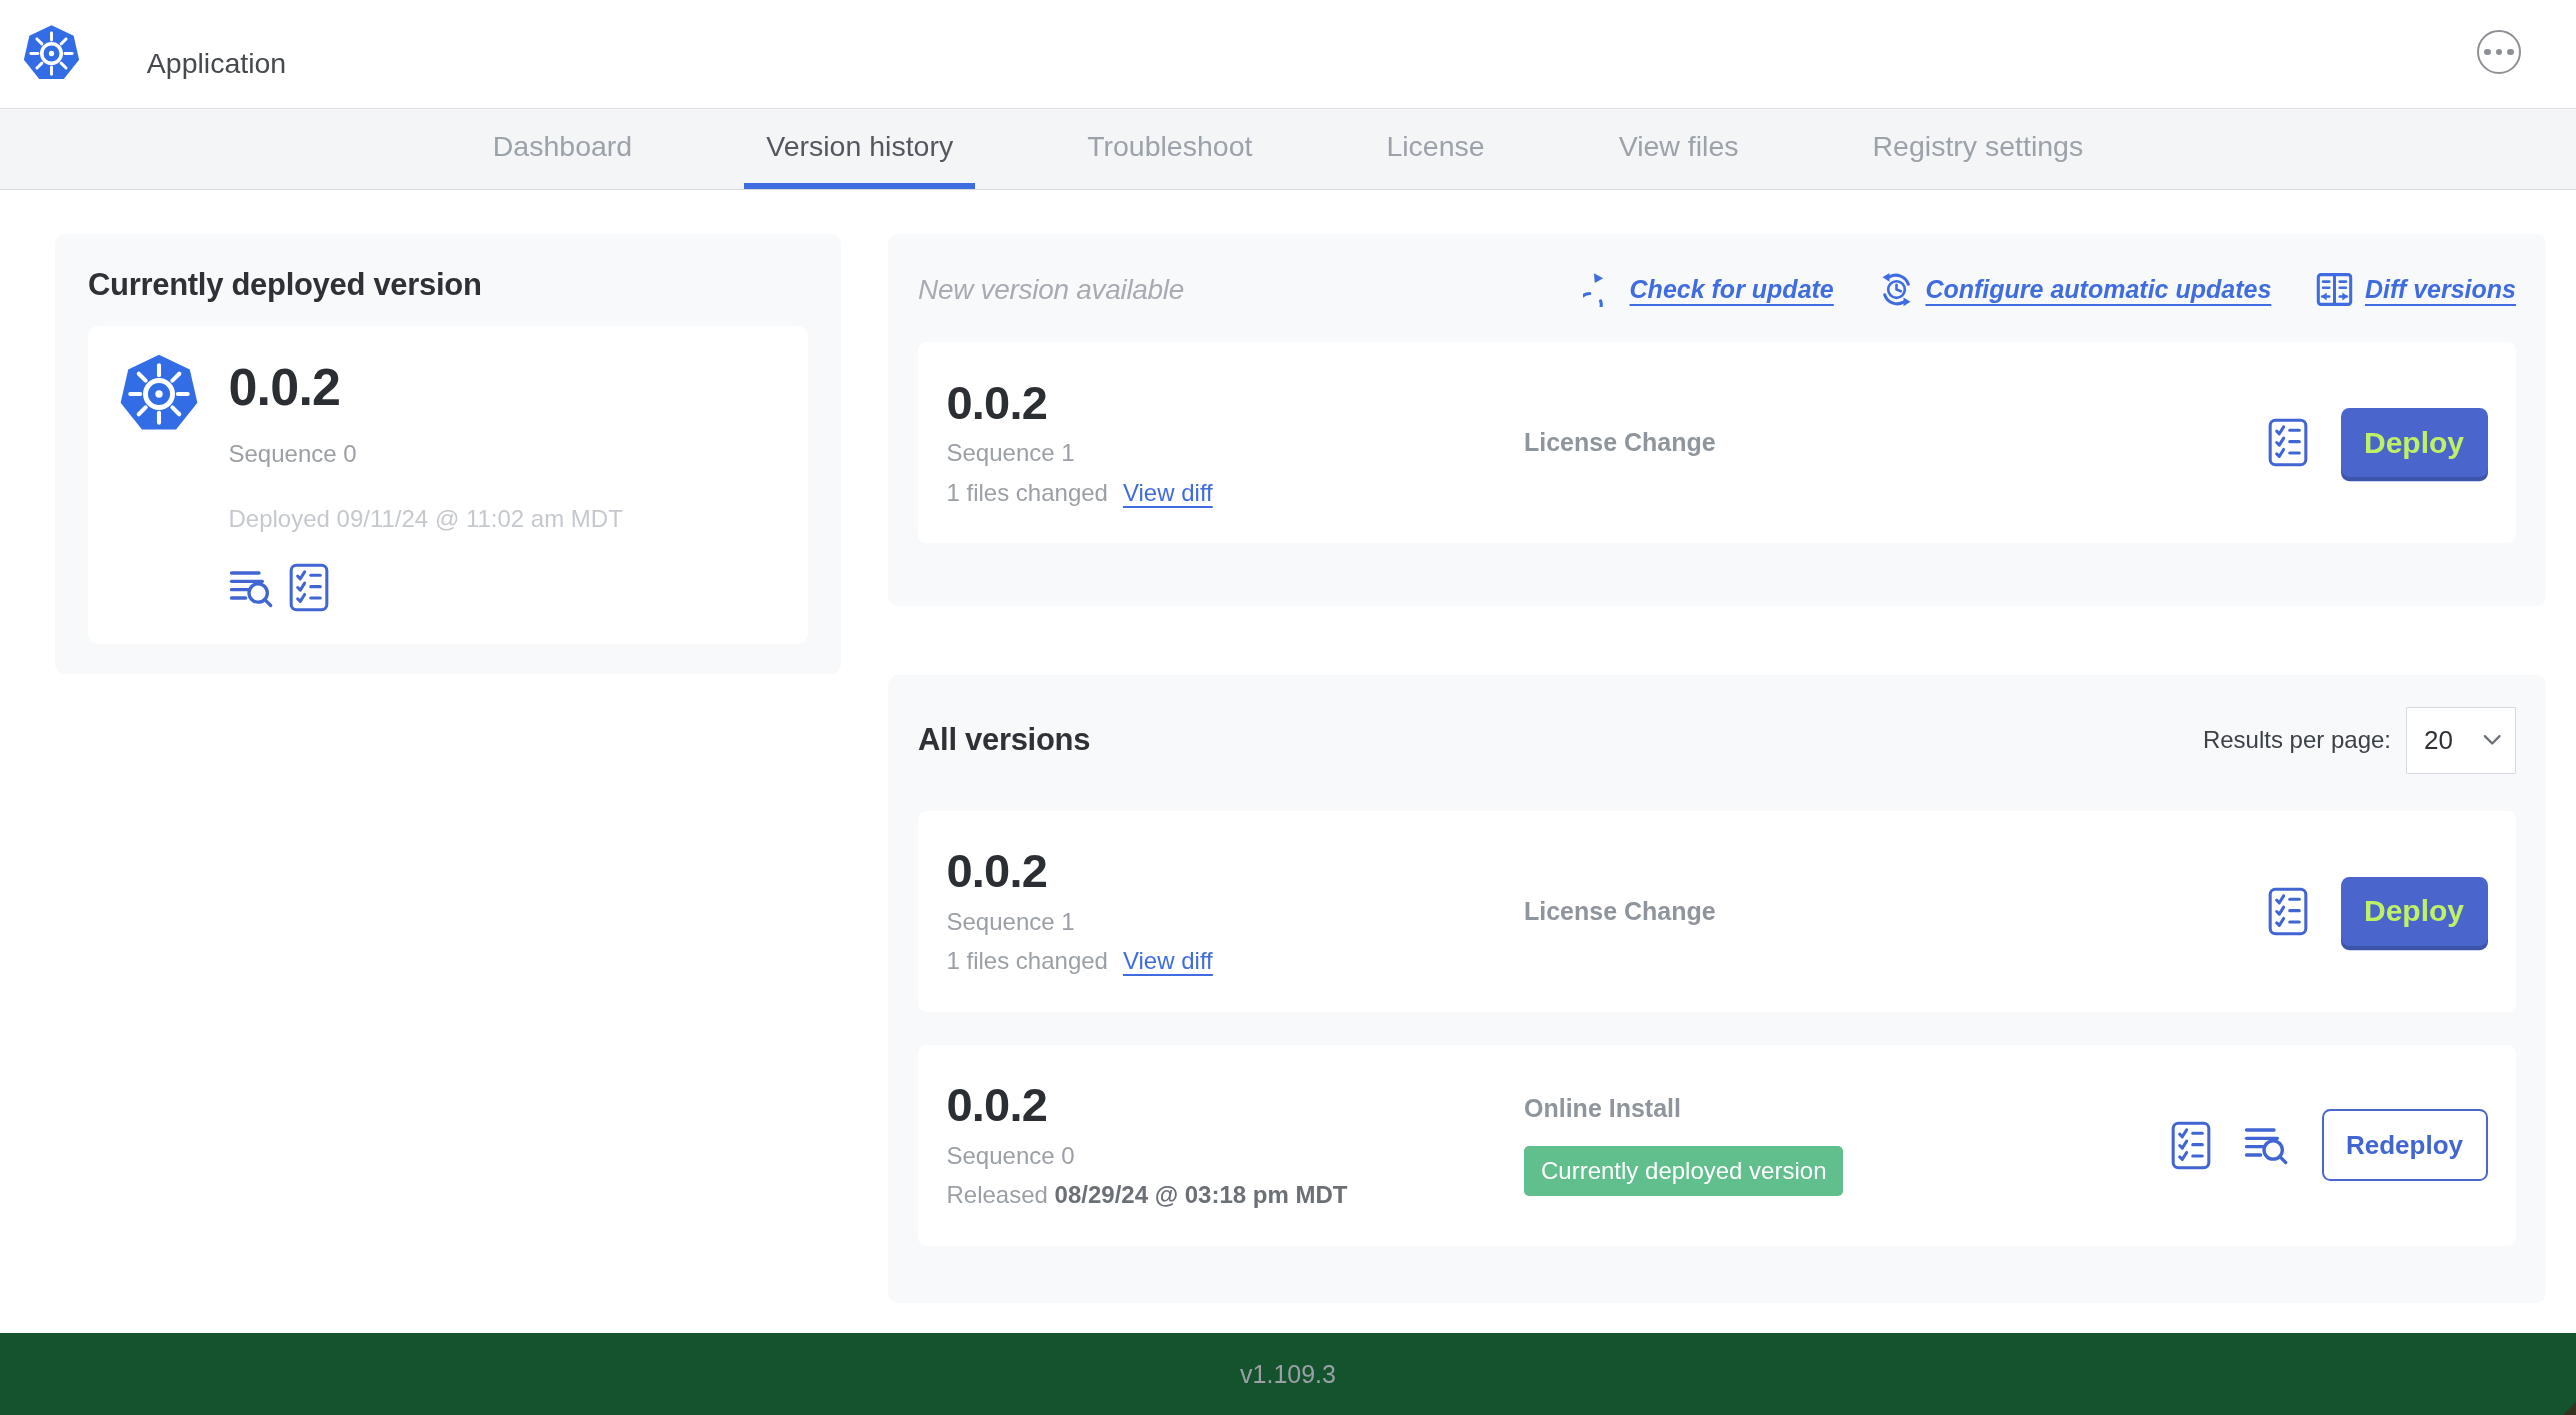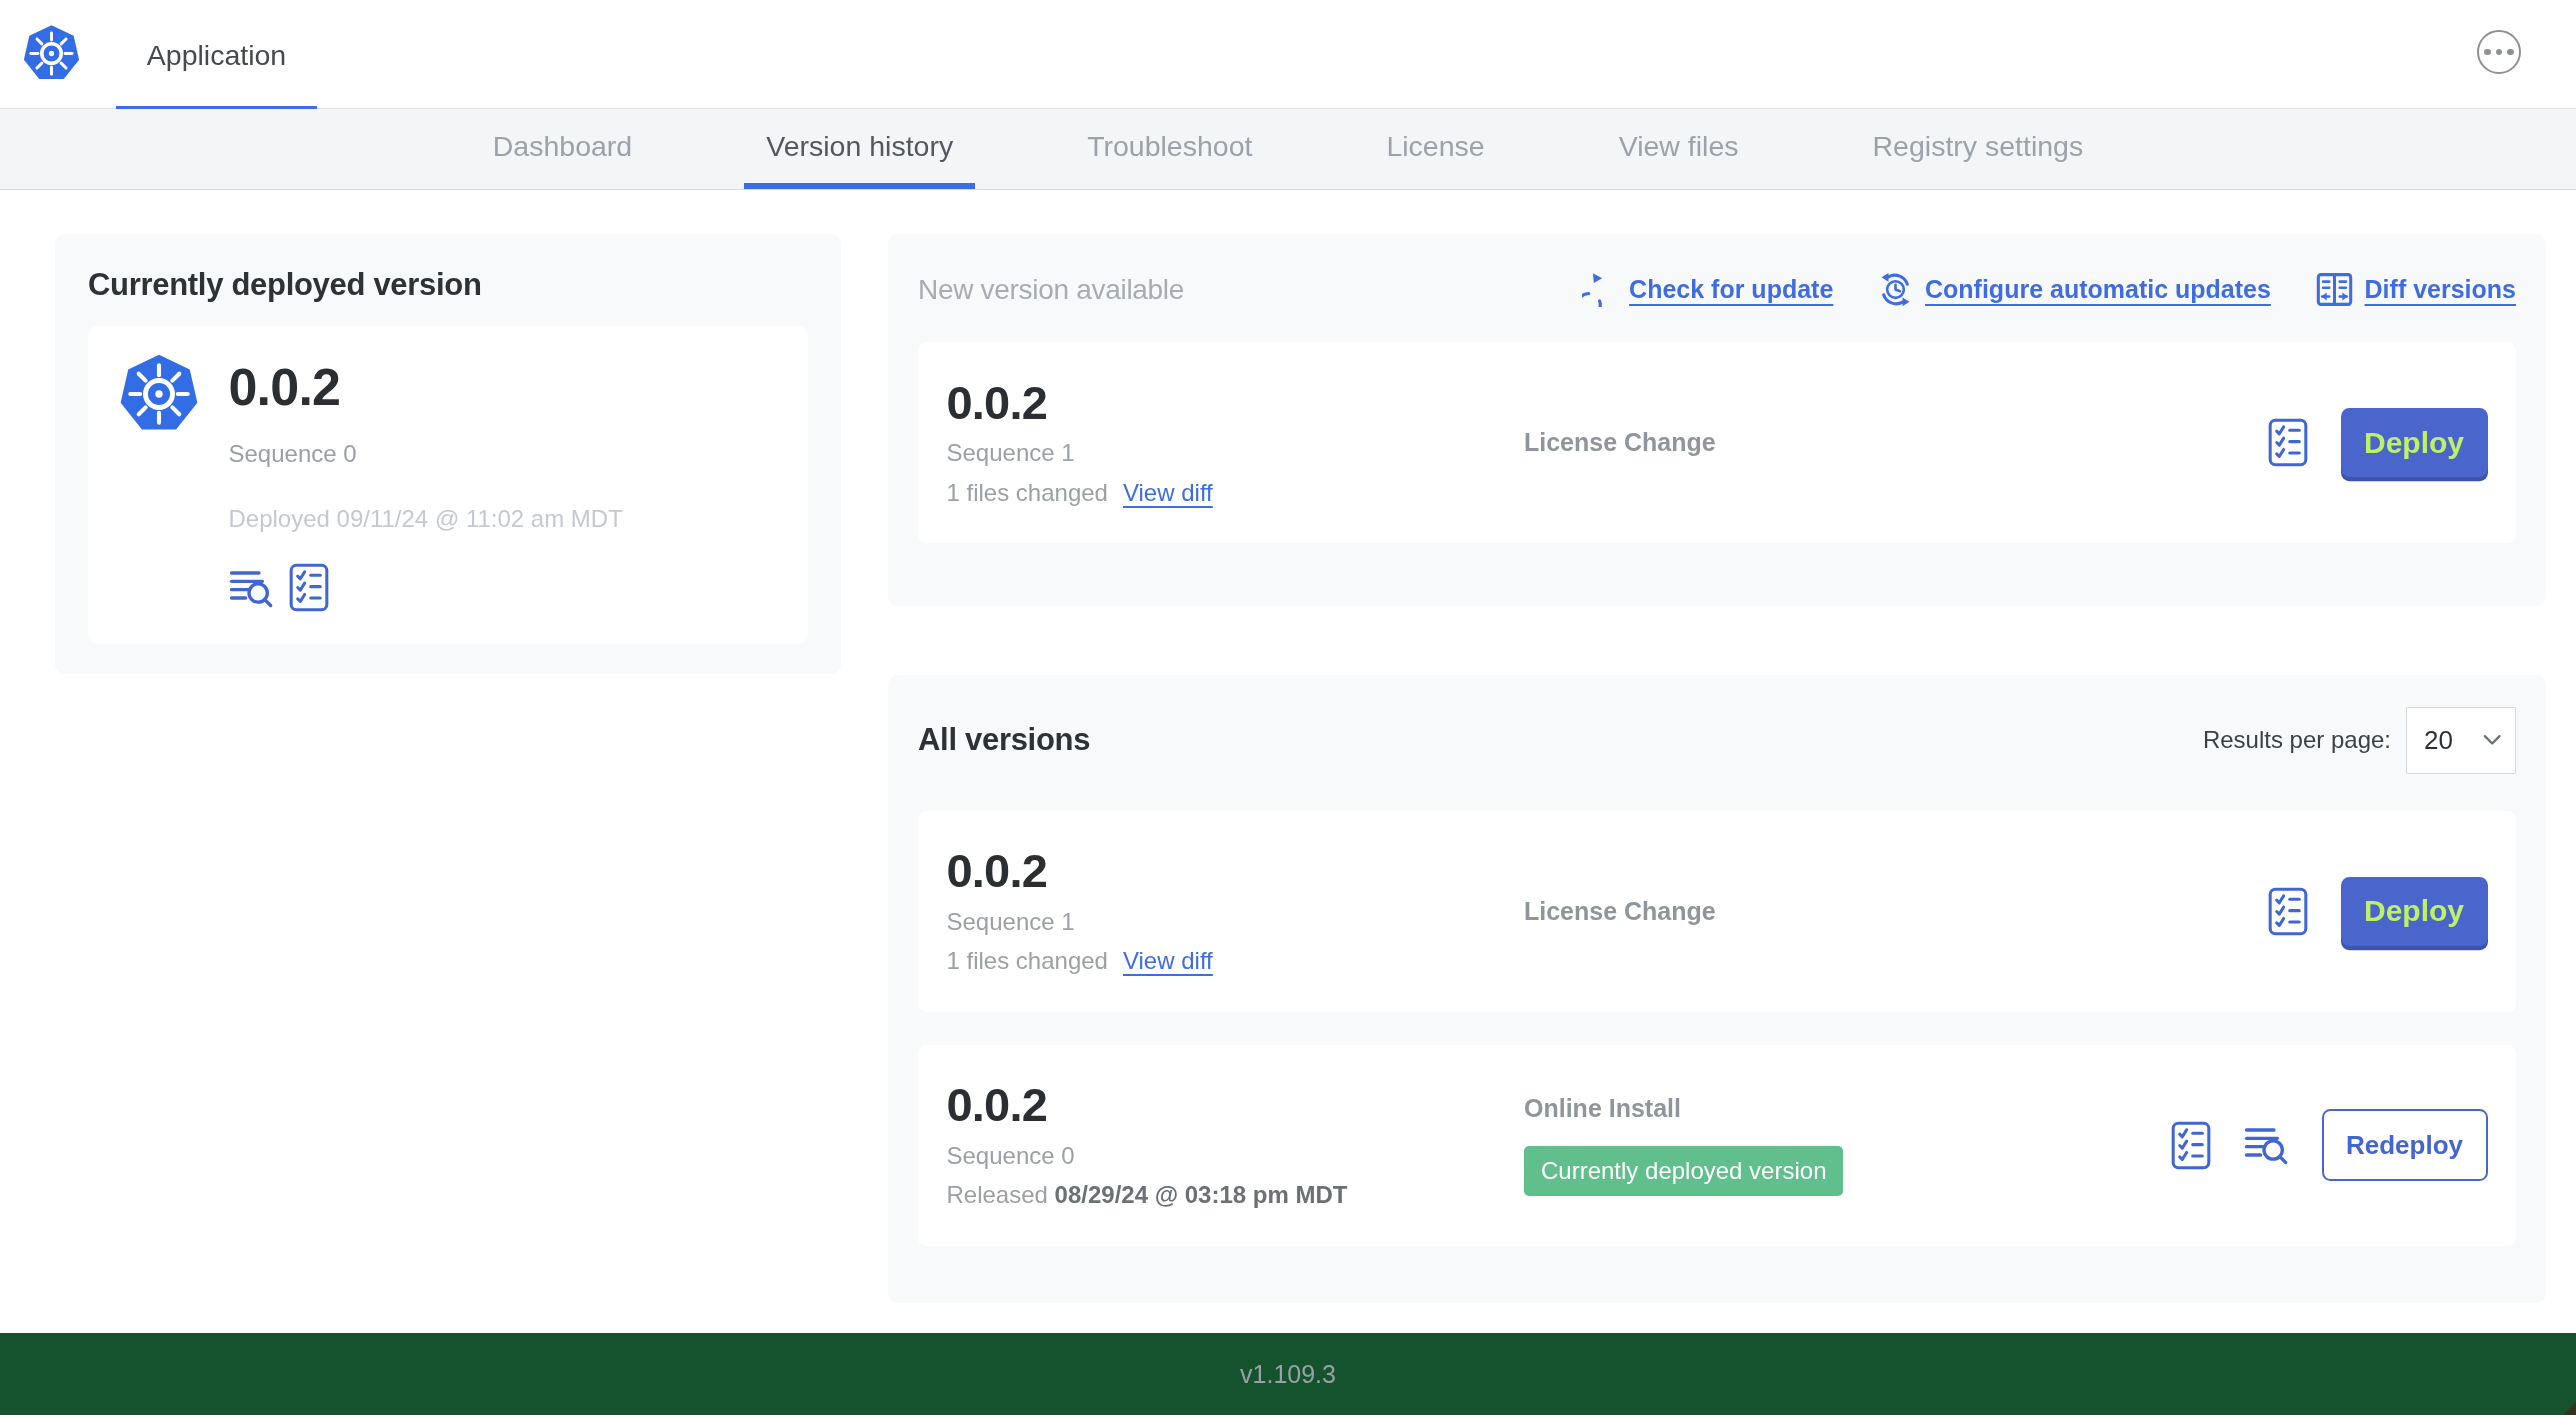--- a/index.html
+++ b/index.html
@@ -6,21 +6,21 @@
   html,body { width:2576px; height:1415px; }
   body {
     position:relative; background:#ffffff;
     font-family:"Liberation Sans","DejaVu Sans",sans-serif;
     color:#2e3236; overflow:hidden;
   }
   
   .header { position:absolute; top:0; left:0; width:2576px; height:109px;
             background:#fff; border-bottom:1.7px solid #dcdee1; }
   .logo { position:absolute; left:22px; top:24px; width:59px; height:59px; }
-  .app-tab { position:absolute; left:116px; top:4px; height:107px; width:201px;
+  .app-tab { position:absolute; left:116px; top:12px; height:107px; width:201px;
              display:flex; align-items:center; justify-content:center;
              font-size:28.5px; color:#46494e; border-bottom:5.9px solid #3f6ce0;
              cursor:pointer; }
   .menu-btn { position:absolute; right:55px; top:30px; width:44px; height:44px;
               border-radius:50%; border:2.5px solid #8d9196; background:#fff;
               display:flex; align-items:center; justify-content:center; gap:5px; cursor:pointer; }
   .menu-btn i { width:6.7px; height:6.7px; border-radius:50%; background:#8d9196; display:block; }
   
   .subnav { position:absolute; top:109px; left:0; width:2576px; height:81px;
             background:#f4f5f7; border-bottom:1.7px solid #d9dbde;
@@ -37,21 +37,21 @@
                    padding:23.4px 30px; display:flex; }
   .deployed-card .biglogo { width:82px; height:82px; flex:0 0 auto; margin-top:3.3px; }
   .cv-col { margin-left:28.5px; }
   .cv-version { font-size:52px; font-weight:800; color:#2b2f34; line-height:1; margin-top:11.7px; letter-spacing:-0.8px;}
   .cv-seq { font-size:24px; color:#9aa0a6; margin-top:27px; }
   .cv-dep { font-size:24px; color:#c5c9ce; margin-top:37px; }
   .cv-icons { margin-top:30px; display:flex; align-items:center; gap:15px; }
   .icon-btn { background:none; border:none; padding:0; cursor:pointer; display:flex; align-items:center; }
   
   .panel-newver { left:888px; top:234px; width:1658px; height:372px; padding:30px 30px; }
-  .rt-head { display:flex; justify-content:space-between; align-items:center; margin-top:8.4px; }
+  .rt-head { display:flex; justify-content:space-between; align-items:center; margin-top:8.4px;font-style:italic; }
   .rt-links { display:flex; align-items:center; gap:45px; }
   .blue-link { display:flex; align-items:center; gap:11.7px; color:#3f6ce0; font-size:25px;
                font-weight:600; cursor:pointer; text-decoration:none; }
   .blue-link .lbl { text-decoration:underline; text-decoration-thickness:2.1px; text-underline-offset:5.9px; }
   
   .version-card { background:#fff; border-radius:8.4px; height:201px; display:flex;
                   align-items:center; padding:0 28.5px; }
   .panel-newver .version-card { margin-top:35px; }
   .vc-info { width:549px; flex:0 0 auto; }
   .vc-version { font-size:47px; font-weight:800; color:#2b2f34; line-height:1; letter-spacing:-0.8px; }

